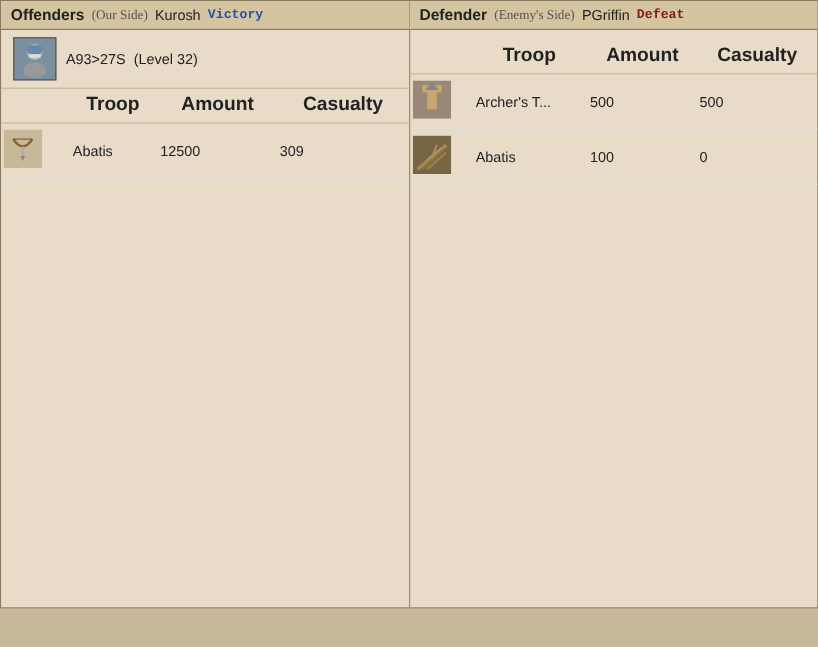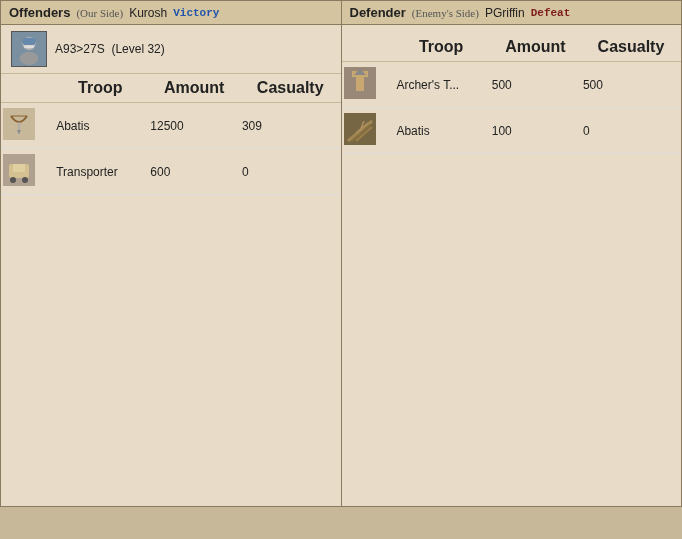--- a/index.html
+++ b/index.html
@@ -154,32 +154,20 @@
     <td><svg width="32" height="32" viewBox="0 0 32 32">
                 <rect width="32" height="32" fill="#c8b89a"></rect>
                 <path d="M8,8 Q16,20 24,8" stroke="#8a6030" stroke-width="2" fill="none"></path>
                 <line x1="8" y1="8" x2="24" y2="8" stroke="#8a6030" stroke-width="1"></line>
                 <line x1="16" y1="14" x2="16" y2="26" stroke="#aaa" stroke-width="1.5"></line>
                 <polygon points="16,26 14,22 18,22" fill="#888"></polygon>
               </svg></td>
     <td class="troop-name">Abatis</td>
     <td>12500</td>
     <td>309</td>
-  </tr>
-          <tr>
-    <td><svg width="32" height="32" viewBox="0 0 32 32">
-                <rect width="32" height="32" fill="#b0a090"></rect>
-                <rect x="6" y="10" width="20" height="14" rx="2" fill="#d4c090"></rect>
-                <circle cx="10" cy="26" r="3" fill="#555"></circle>
-                <circle cx="22" cy="26" r="3" fill="#555"></circle>
-                <rect x="10" y="10" width="12" height="8" fill="#e0d0a0"></rect>
-              </svg></td>
-    <td class="troop-name">Transporter</td>
-    <td>600</td>
-    <td>0</td>
   </tr>
         </tbody>
     </table>
   </div>
 
   <div class="panel">
     <div class="panel-header">
       <span class="panel-header-title">Defender</span>
       <span class="panel-header-sub">(Enemy's Side)</span>
       <span class="panel-header-name">PGriffin</span>

